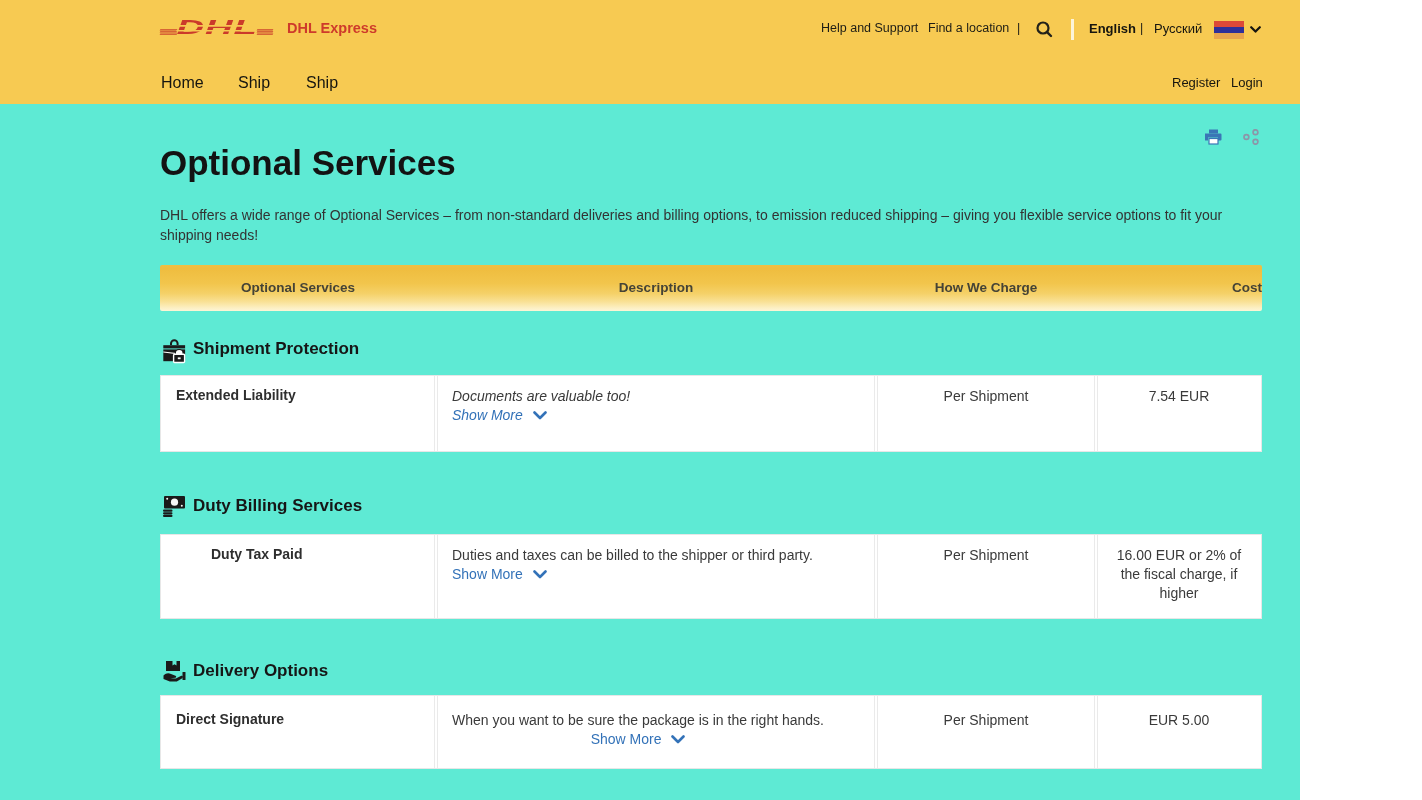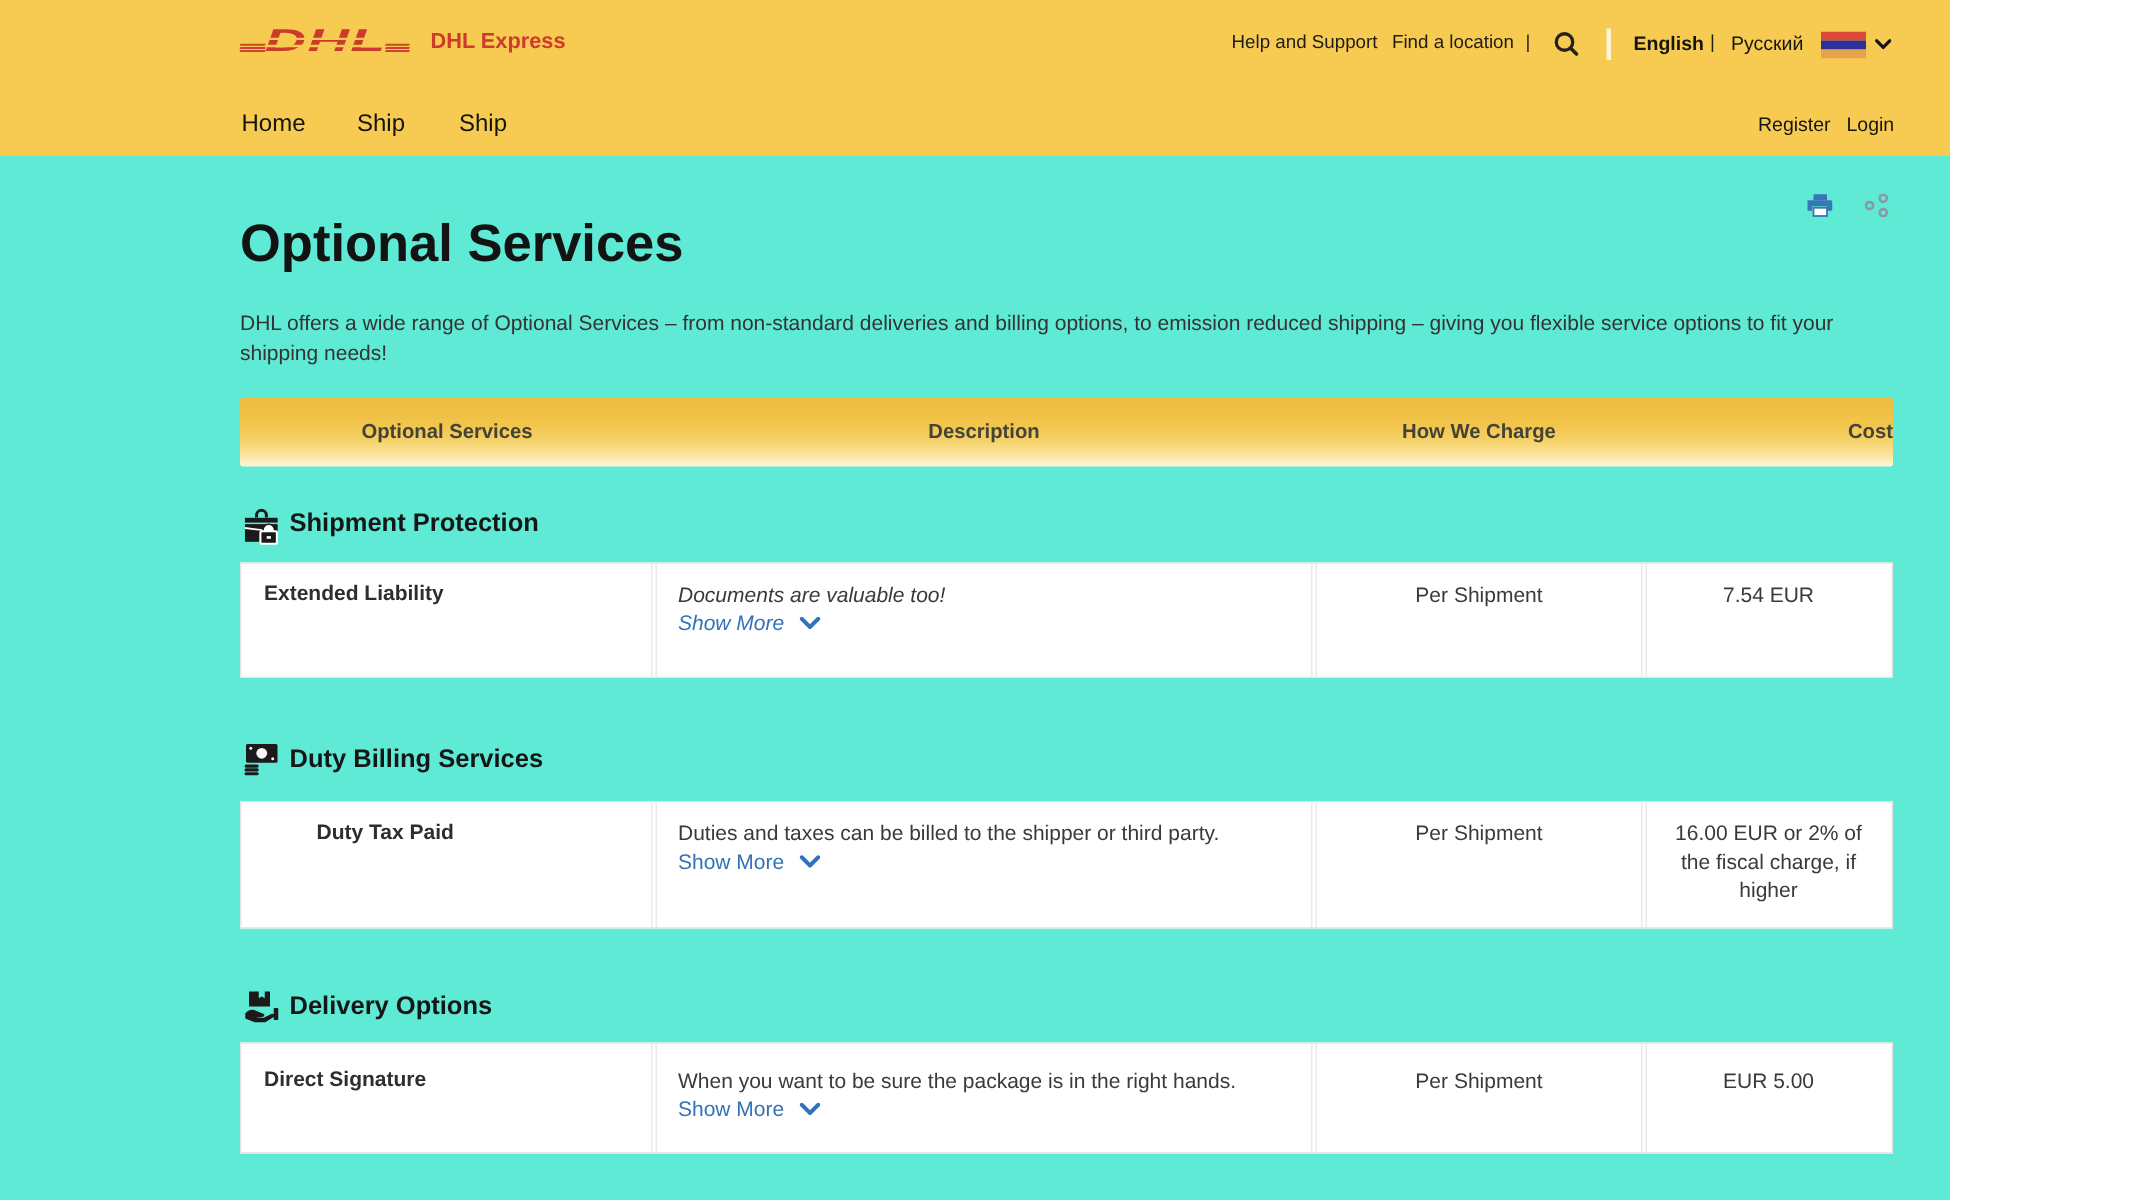--- a/index.html
+++ b/index.html
@@ -164,21 +164,21 @@
 
   <div class="row" style="top:695px; height:74px;">
     <div class="vline" style="left:273px;"></div>
       <div class="vline" style="left:276px;"></div>
     <div class="vline" style="left:713px;"></div>
       <div class="vline" style="left:716px;"></div>
     <div class="vline" style="left:933px;"></div>
       <div class="vline" style="left:936px;"></div>
   </div>
   <div class="abs cellbold" style="left:176px; top:711px;">Direct Signature</div>
-  <div class="abs celltxt" style="left:452px; top:711px;">When you want to be sure the package is in the right hands.<br>
+  <div class="abs celltxt" style="left:452px; top:711px;text-align:center;">When you want to be sure the package is in the right hands.<br>
     <span class="link">Show More</span>
     <svg width="14" height="10" viewBox="0 0 14 10" style="vertical-align:-1px; margin-left:6px;">
         <polyline points="1.5,1.5 7,7 12.5,1.5" fill="none" stroke="#3372b8" stroke-width="2.6" stroke-linecap="round" stroke-linejoin="round"></polyline>
       </svg>
   </div>
   <div class="abs celltxt" style="left:876px; top:711px; width:220px; text-align:center;">Per Shipment</div>
   <div class="abs celltxt" style="left:1096px; top:711px; width:166px; text-align:center;">EUR 5.00</div>
 </div>
 
 </body></html>

